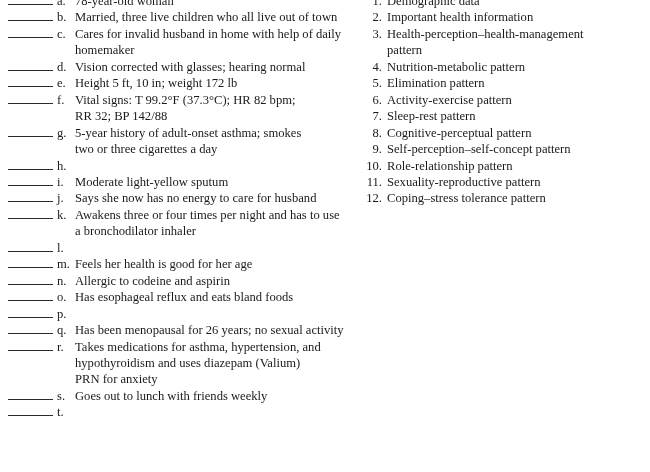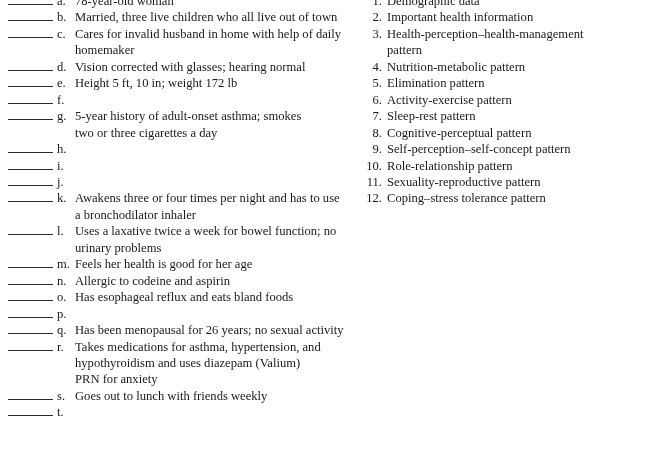--- a/index.html
+++ b/index.html
@@ -144,50 +144,52 @@
             <span class="letter-text">Vision corrected with glasses; hearing normal</span>
           </li>
           <li class="letter-item">
             <span class="blank-rule"></span>
             <span class="letter-marker">e.</span>
             <span class="letter-text">Height 5 ft, 10 in; weight 172 lb</span>
           </li>
           <li class="letter-item">
             <span class="blank-rule"></span>
             <span class="letter-marker">f.</span>
+            <span class="letter-text">Vital signs: T 99.2°F (37.3°C); HR 82 bpm;
+RR 32; BP 142/88</span>
           </li>
           <li class="letter-item">
             <span class="blank-rule"></span>
             <span class="letter-marker">g.</span>
             <span class="letter-text">5-year history of adult-onset asthma; smokes
 two or three cigarettes a day</span>
           </li>
           <li class="letter-item">
             <span class="blank-rule"></span>
             <span class="letter-marker">h.</span>
           </li>
           <li class="letter-item">
             <span class="blank-rule"></span>
             <span class="letter-marker">i.</span>
+            <span class="letter-text">Moderate light-yellow sputum</span>
           </li>
           <li class="letter-item">
             <span class="blank-rule"></span>
             <span class="letter-marker">j.</span>
+            <span class="letter-text">Says she now has no energy to care for husband</span>
           </li>
           <li class="letter-item">
             <span class="blank-rule"></span>
             <span class="letter-marker">k.</span>
             <span class="letter-text">Awakens three or four times per night and has to use
 a bronchodilator inhaler</span>
           </li>
           <li class="letter-item">
             <span class="blank-rule"></span>
             <span class="letter-marker">l.</span>
-            <span class="letter-text">Uses a laxative twice a week for bowel function; no
-urinary problems</span>
           </li>
           <li class="letter-item">
             <span class="blank-rule"></span>
             <span class="letter-marker">m.</span>
             <span class="letter-text">Feels her health is good for her age</span>
           </li>
           <li class="letter-item">
             <span class="blank-rule"></span>
             <span class="letter-marker">n.</span>
             <span class="letter-text">Allergic to codeine and aspirin</span>

